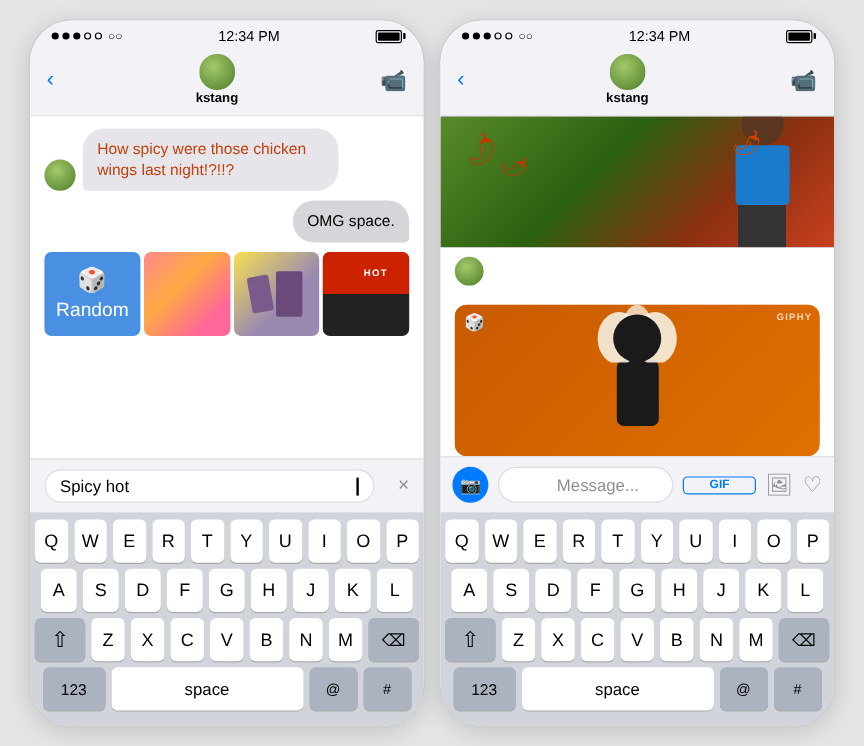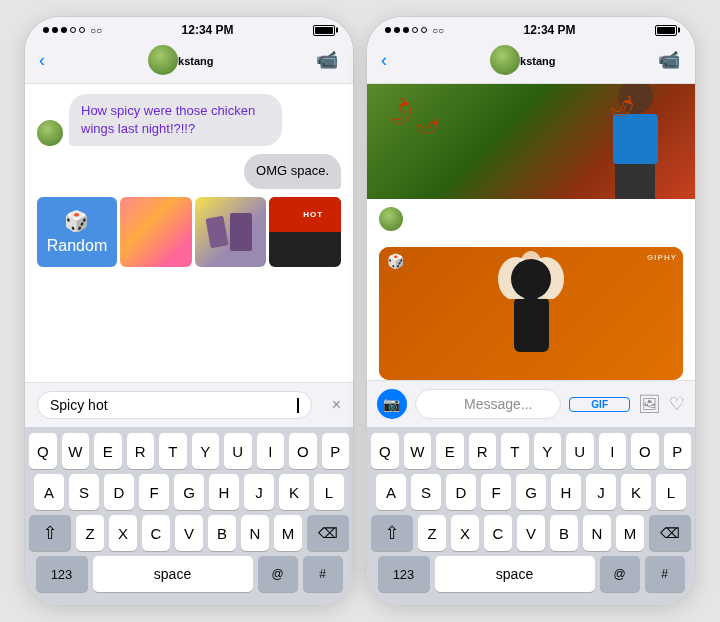--- a/index.html
+++ b/index.html
@@ -38,21 +38,21 @@
       font-size: 11px;
       font-weight: 600;
     }
     .status-dots {
       display: flex;
       gap: 3px;
       align-items: center;
     }
     .dot { width: 6px; height: 6px; border-radius: 50%; background: #000; }
     .dot.empty { background: transparent; border: 1.5px solid #000; }
-    .status-time { font-size: 12px; font-weight: 700; }
+    .status-time { font-size: 12px; font-weight: 400; }
     .battery {
       width: 22px; height: 11px; border: 1.5px solid #000; border-radius: 2px;
       position: relative; display: flex; align-items: center; padding: 1px;
     }
     .battery::after {
       content: ''; position: absolute; right: -4px; top: 50%;
       transform: translateY(-50%); width: 2px; height: 5px;
       background: #000; border-radius: 0 1px 1px 0;
     }
     .battery-fill { width: 100%; height: 100%; background: #000; border-radius: 1px; }
@@ -64,21 +64,21 @@
       align-items: center;
       padding: 4px 14px 8px;
       background: #f2f2f7;
       border-bottom: 1px solid #e0e0e0;
     }
     .nav-back {
       font-size: 18px; color: #007aff; font-weight: 300;
       display: flex; align-items: center; cursor: pointer;
     }
     .nav-center {
-      display: flex; flex-direction: row; align-items: center;
+      display: flex; flex-direction: column; align-items: center;
     }
     .nav-avatar {
       width: 30px; height: 30px; border-radius: 50%;
       background: linear-gradient(135deg, #8BC34A, #558B2F);
       overflow: hidden; display: flex; align-items: center; justify-content: center;
       font-size: 12px; color: white;
     }
     .nav-avatar-inner {
       width: 100%; height: 100%;
       background: radial-gradient(circle at 40% 35%, #a5c96a, #4a7c28);
@@ -108,21 +108,21 @@
       background: radial-gradient(circle at 40% 35%, #a5c96a, #4a7c28);
       flex-shrink: 0;
     }
     .bubble {
       max-width: 70%;
       padding: 8px 12px;
       border-radius: 18px;
       font-size: 13px;
       line-height: 1.4;
     }
-    .bubble.received { background: #e5e5ea; color: #6d28d9; border-bottom-left-radius: 4px; }
+    .bubble.received { background: #e5e5ea; color: #c2410c; border-bottom-left-radius: 4px; }
     .bubble.sent { background: #d5d5da; color: #000; border-bottom-right-radius: 4px; }
 
     
     .gif-grid {
       display: grid;
       grid-template-columns: 80px 1fr 1fr 1fr;
       gap: 3px;
       margin: 0 -12px;
       padding: 0 12px;
     }

